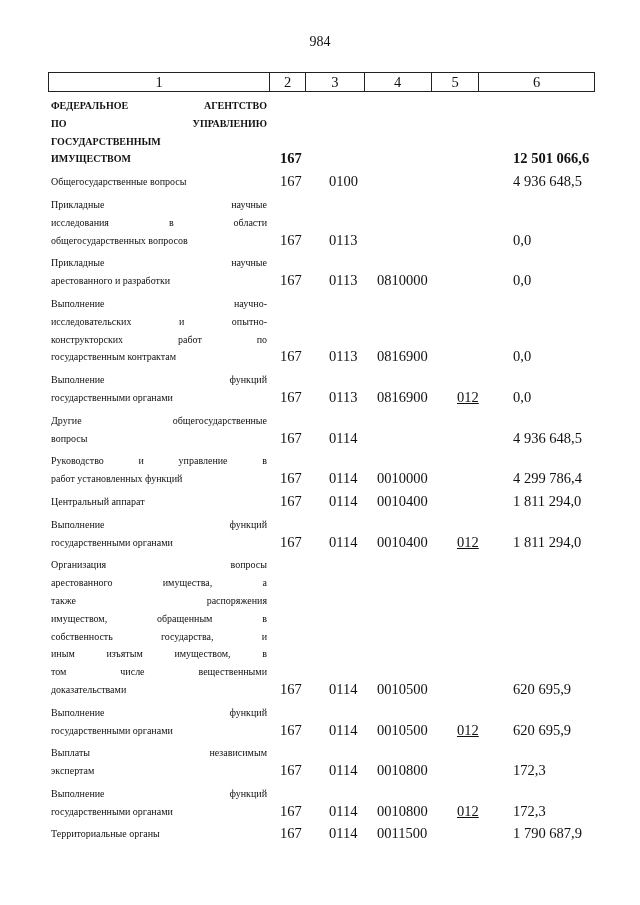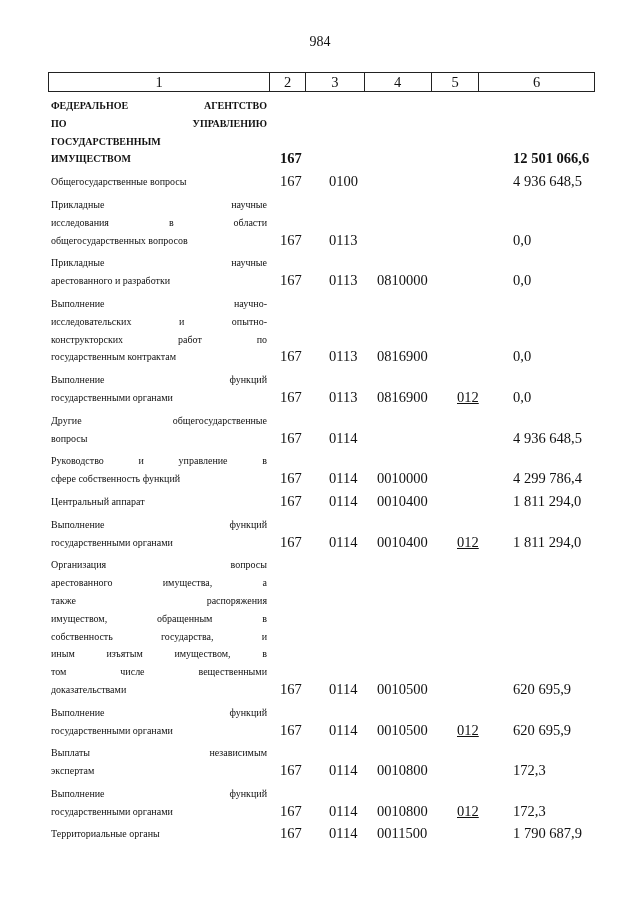--- a/index.html
+++ b/index.html
@@ -132,21 +132,21 @@
       </div>
       <div class="v g">167</div>
       <div class="v s">0114</div>
       <div class="v t"></div>
       <div class="v r"></div>
       <div class="v a">4 936 648,5</div>
     </div>
     <div class="row">
       <div class="desc">
         <span class="jline">Руководство и управление в</span>
-        <span class="lline">сфере собственность функций</span>
+        <span class="lline">работ установленных функций</span>
       </div>
       <div class="v g">167</div>
       <div class="v s">0114</div>
       <div class="v t">0010000</div>
       <div class="v r"></div>
       <div class="v a">4 299 786,4</div>
     </div>
     <div class="row">
       <div class="desc">
         <span class="lline">Центральный аппарат</span>

